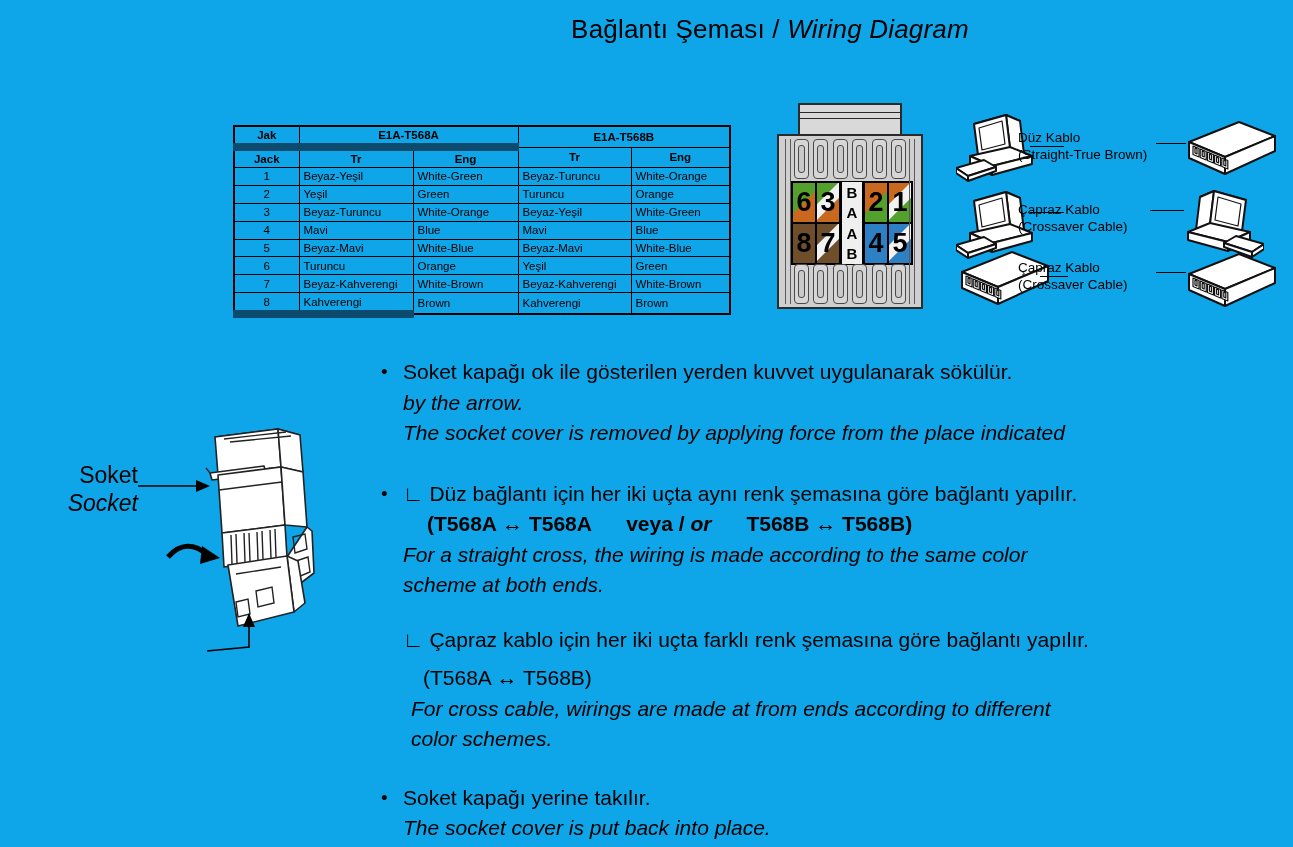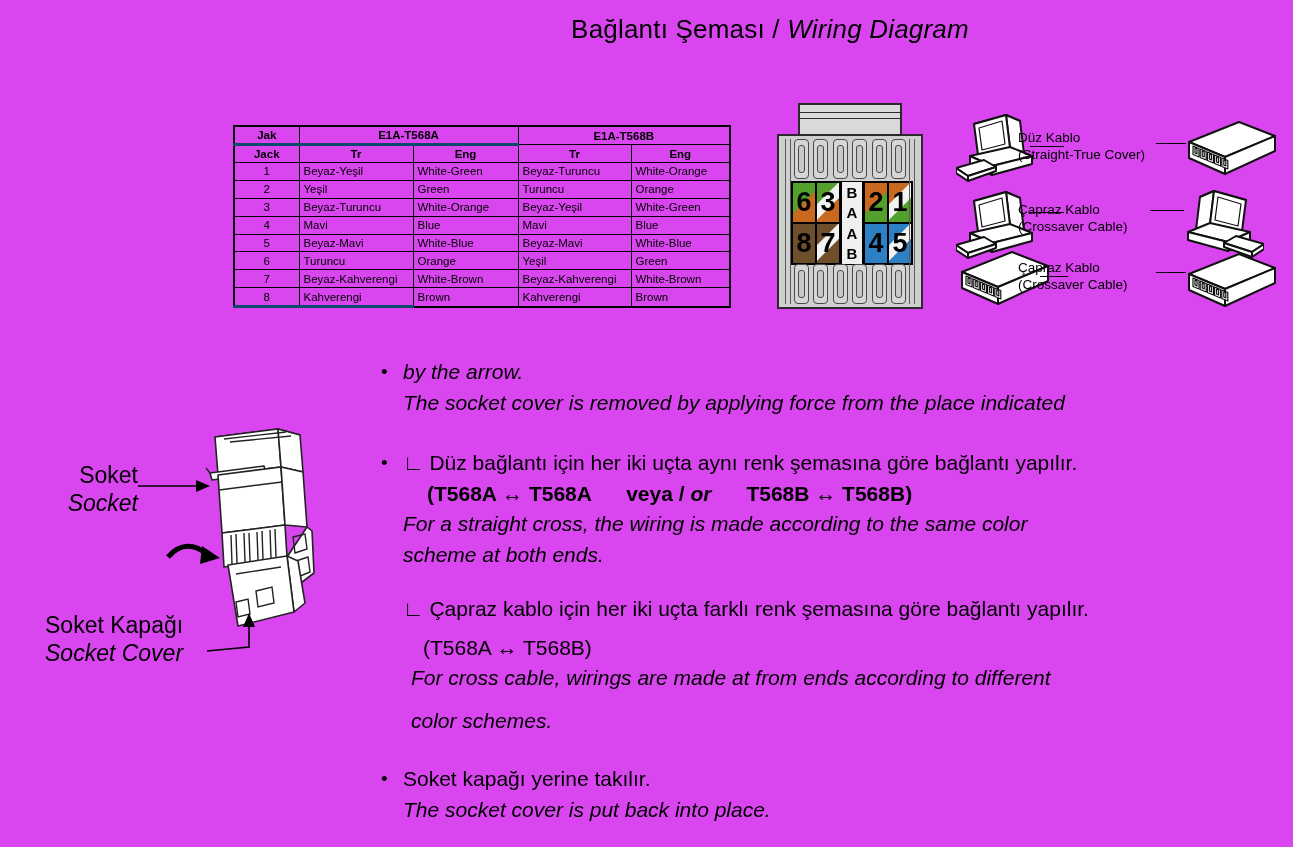--- a/index.html
+++ b/index.html
@@ -1,30 +1,30 @@
 <!DOCTYPE html>
 <html><head>
 <meta charset="utf-8">
 <style>
   html,body{margin:0;padding:0;background:#fff;}
-  #page{position:relative;width:1293px;height:847px;background:#d946ef;overflow:hidden;
+  #page{position:relative;width:1293px;height:847px;background:#0ea5e9;overflow:hidden;
         font-family:"Liberation Sans","DejaVu Sans",sans-serif;color:#000;}
   .it{font-style:italic;}
 
   
   #title{position:absolute;left:420px;top:14px;width:700px;text-align:center;font-size:26px;letter-spacing:0.2px;}
 
   
   #wiring-table{position:absolute;left:233px;top:125px;border-collapse:collapse;border:2px solid #000;
                 font-size:11.5px;table-layout:fixed;}
   #wiring-table th,#wiring-table td{border:1px solid #000;padding:1px 4px;overflow:hidden;}
   #wiring-table th{font-weight:bold;text-align:center;height:14px;}
   #wiring-table td{height:14.9px;}
   #wiring-table td.num{text-align:center;}
-  #wiring-table .thickb{border-bottom:3px solid #0c4a6e;}
+  #wiring-table .thickb{border-bottom:8px solid #0c4a6e;}
 
   
   #jack{position:absolute;left:777px;top:103px;width:146px;height:206px;}
   .jack-cap{position:absolute;left:21px;top:0;width:104px;height:33px;background:#d9d9d9;border:2px solid #2a2a2a;box-sizing:border-box;}
   .cap-line{position:absolute;left:0;right:0;border-top:1.6px solid #2a2a2a;}
   .jack-body{position:absolute;left:0;top:31px;width:146px;height:175px;background:#cfcfcf;border:2px solid #2a2a2a;box-sizing:border-box;}
   .jack-body::before{content:'';position:absolute;top:3px;bottom:3px;left:6px;width:4px;
       border-left:1.5px solid #5a5a5a;border-right:1.5px solid #5a5a5a;}
   .jack-body::after{content:'';position:absolute;top:3px;bottom:3px;right:6px;width:4px;
       border-left:1.5px solid #5a5a5a;border-right:1.5px solid #5a5a5a;}
@@ -203,21 +203,21 @@
 
   <div id="cable-diagram">
       <svg class="cicon" width="84" height="80" viewBox="0 0 84 80" style="left: 956px; top: 104px;">
         <use href="#icon-computer"></use>
       </svg>
       <svg class="cicon" width="96" height="62" viewBox="0 0 96 62" style="left: 1183px; top: 118px;">
         <use href="#icon-hub"></use>
       </svg>
       <div class="clabel" style="left: 1018px; top: 130px;">
         <div>Düz Kablo</div>
-        <div>(Straight-True Cover)</div>
+        <div>(Straight-True Brown)</div>
       </div>
       <div class="cline" style="left: 1030px; top: 146px; width: 34px;"></div>
       <div class="cline" style="left: 1156px; top: 143px; width: 30px;"></div>
       <svg class="cicon" width="84" height="80" viewBox="0 0 84 80" style="left: 956px; top: 181px;">
         <use href="#icon-computer"></use>
       </svg>
       <svg class="cicon mir" width="84" height="80" viewBox="0 0 84 80" style="left: 1180px; top: 180px;">
         <use href="#icon-computer"></use>
       </svg>
       <div class="clabel" style="left: 1018px; top: 202px;">
@@ -273,54 +273,51 @@
 
     <div id="label-soket">
       <div>Soket</div>
       <div class="it">Socket</div>
     </div>
     <svg class="arrow-svg" style="left:98px;top:64px" width="72" height="14">
       <line x1="0" y1="7" x2="60" y2="7" stroke="#000" stroke-width="1.6"></line>
       <polygon points="58,1 72,7 58,13" fill="#000"></polygon>
     </svg>
 
-    <div id="label-kapak">
-      <div>Soket Kapağı</div>
-      <div class="it">Socket Cover</div>
-    </div>
     <svg class="arrow-svg" style="left:165px;top:194px" width="58" height="52">
       <path d="M2,42 L44,38 L44,16" fill="none" stroke="#000" stroke-width="1.6"></path>
       <polygon points="38,18 50,18 44,4" fill="#000"></polygon>
     </svg>
   </div>
 
   <div id="bullets">
       <div class="bitem" style="margin-bottom: 30px;">
         <span class="bdot">•</span>
         <div class="bcontent">
+          <div class="bline"><span>Soket kapağı ok ile gösterilen yerden kuvvet uygulanarak sökülür.</span></div>
           <div class="bline"><span class="it">by the arrow.</span></div>
           <div class="bline"><span class="it">The socket cover is removed by applying force from the place indicated</span></div>
         </div>
       </div>
       <div class="bitem" style="margin-bottom: 24px;">
         <span class="bdot">•</span>
         <div class="bcontent">
           <div class="bline"><span>∟ Düz bağlantı için her iki uçta aynı renk şemasına göre bağlantı yapılır.</span></div>
           <div class="bline" style="padding-left: 24px; font-weight: bold;"><span>(T568A ↔ T568A      veya / </span><span class="it">or</span><span>      T568B ↔ T568B)</span></div>
           <div class="bline"><span class="it">For a straight cross, the wiring is made according to the same color</span></div>
           <div class="bline"><span class="it">scheme at both ends.</span></div>
         </div>
       </div>
       <div class="bitem" style="margin-bottom: 28px;">
         <span class="bdot"></span>
         <div class="bcontent">
           <div class="bline"><span>∟ Çapraz kablo için her iki uçta farklı renk şemasına göre bağlantı yapılır.</span></div>
           <div class="bline" style="padding-left: 20px; margin-top: 8px;"><span>(T568A ↔ T568B)</span></div>
           <div class="bline" style="padding-left: 8px;"><span class="it">For cross cable, wirings are made at from ends according to different</span></div>
-          <div class="bline" style="padding-left: 8px; margin-top: 12px;"><span class="it">color schemes.</span></div>
+          <div class="bline" style="padding-left: 8px;"><span class="it">color schemes.</span></div>
         </div>
       </div>
       <div class="bitem" style="margin-bottom: 0px;">
         <span class="bdot">•</span>
         <div class="bcontent">
           <div class="bline"><span>Soket kapağı yerine takılır.</span></div>
           <div class="bline"><span class="it">The socket cover is put back into place.</span></div>
         </div>
       </div>
     </div>

